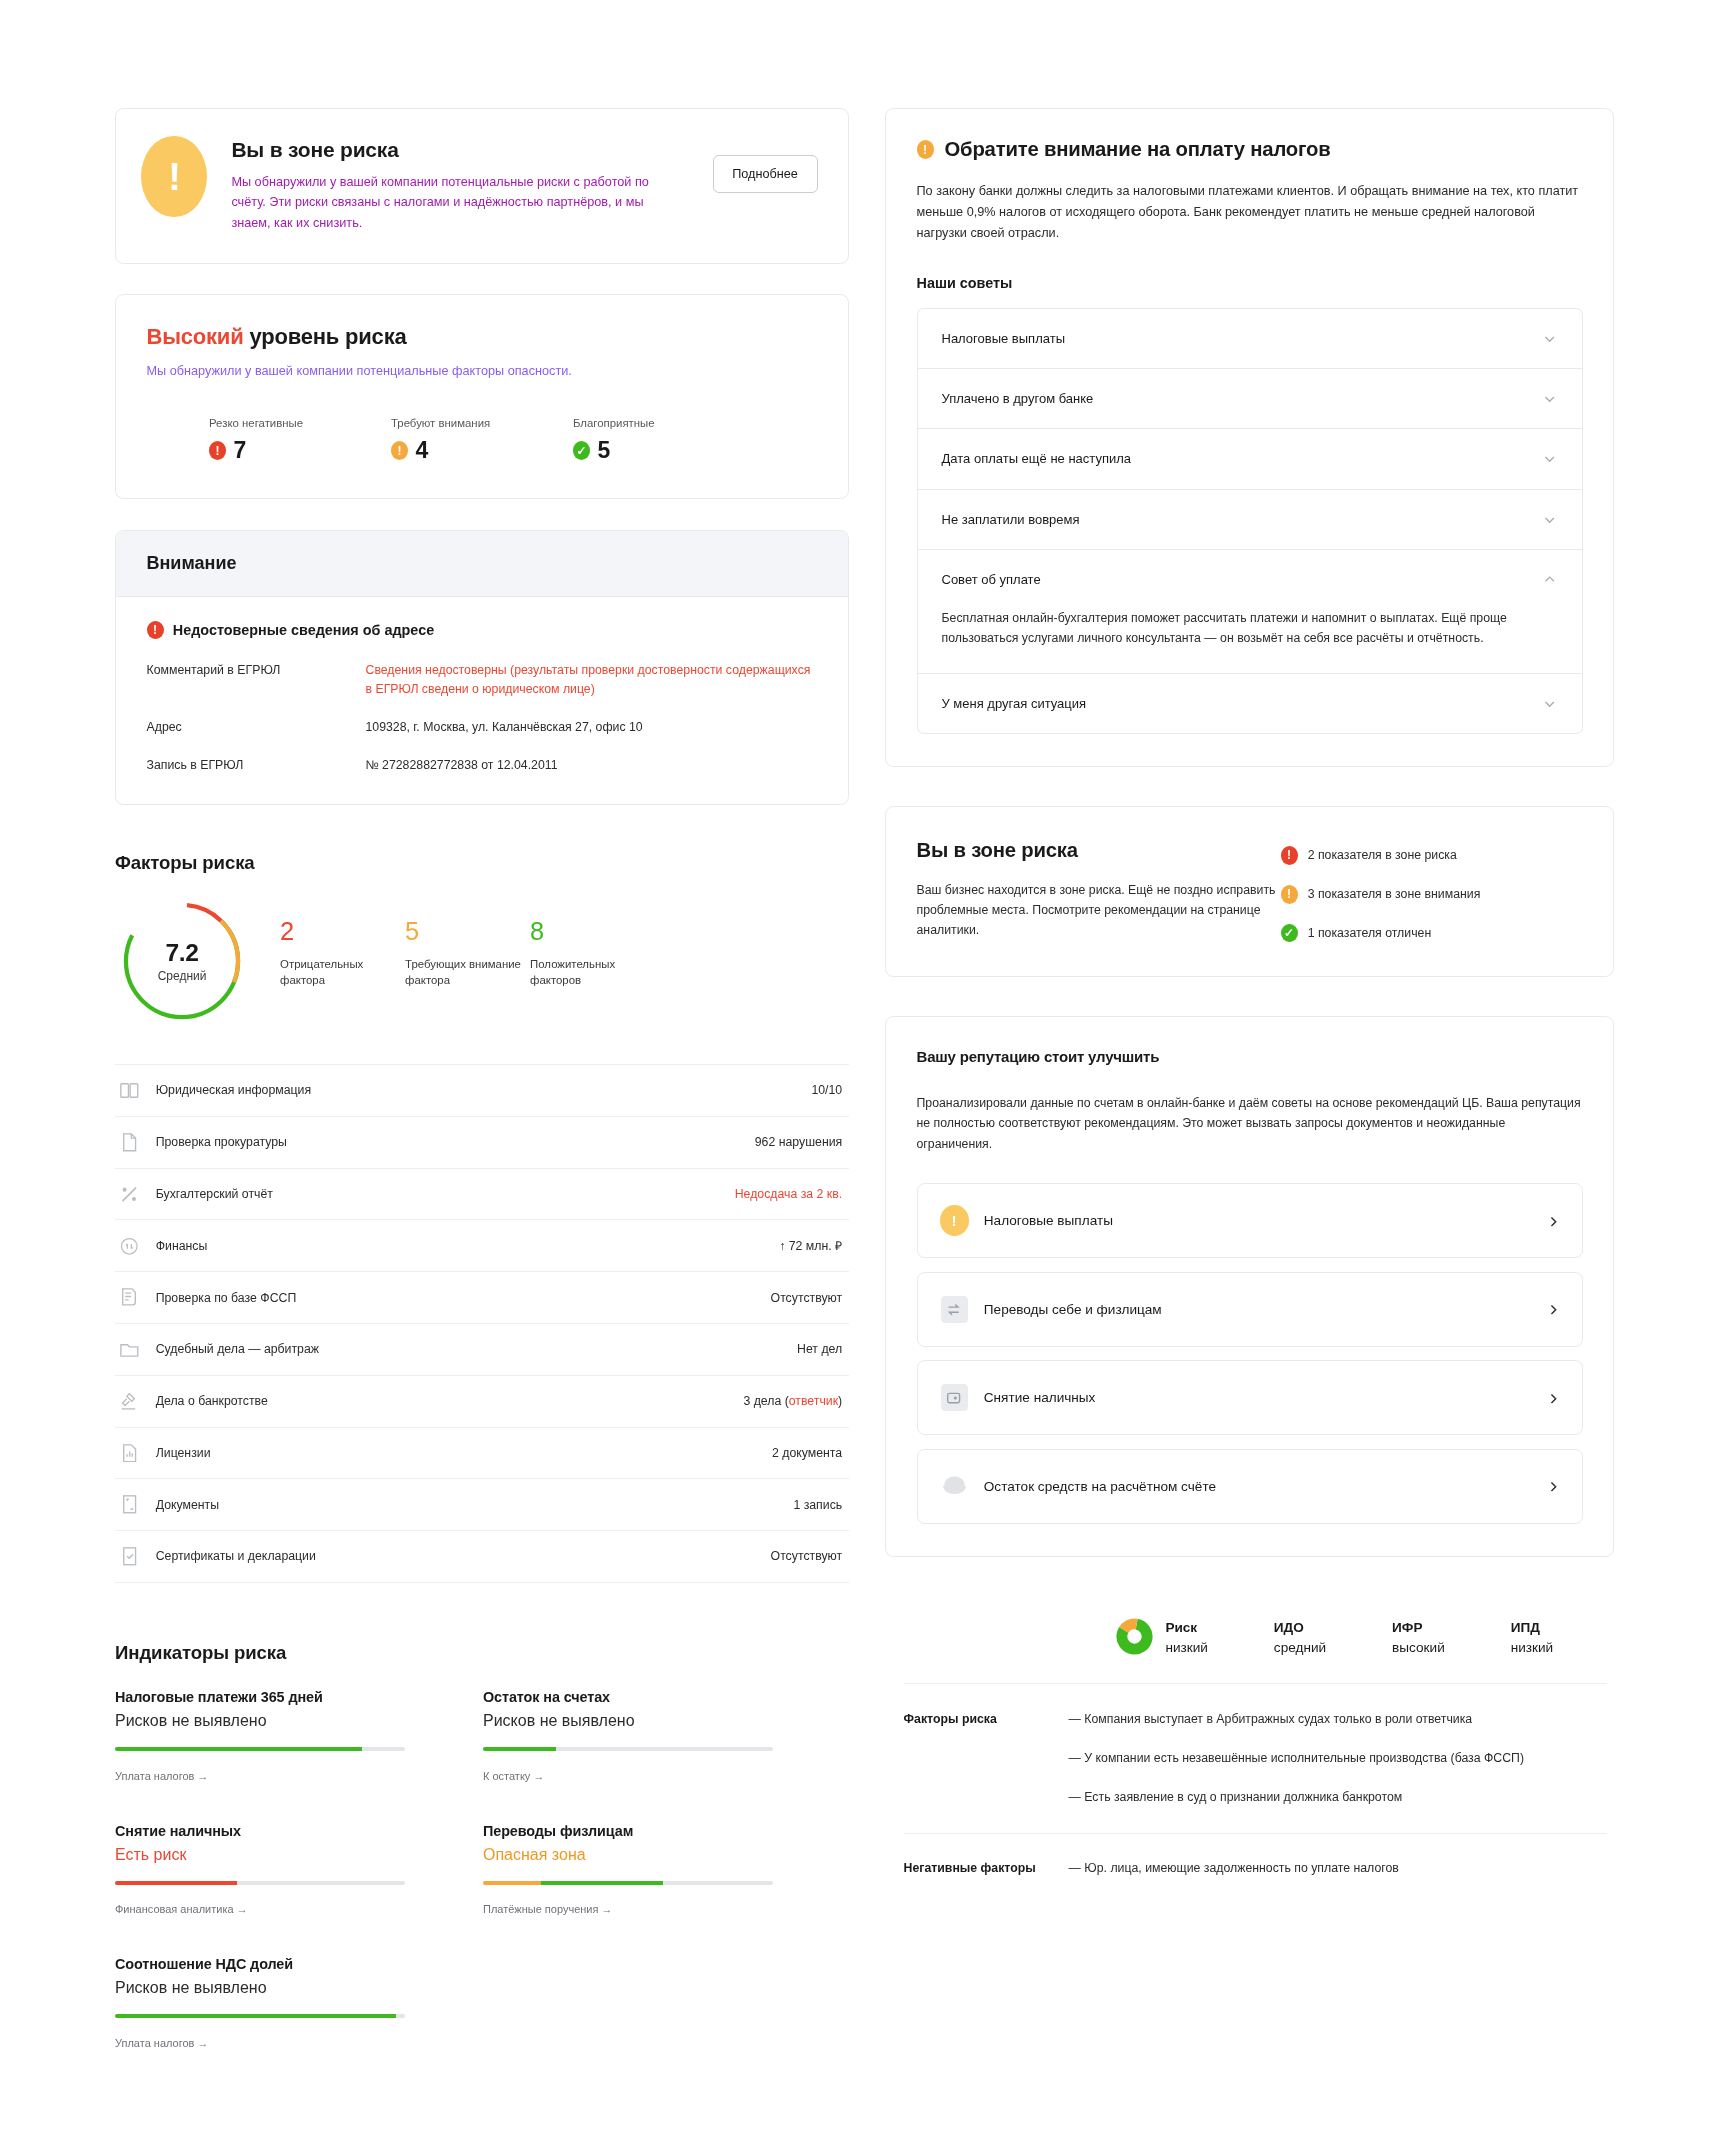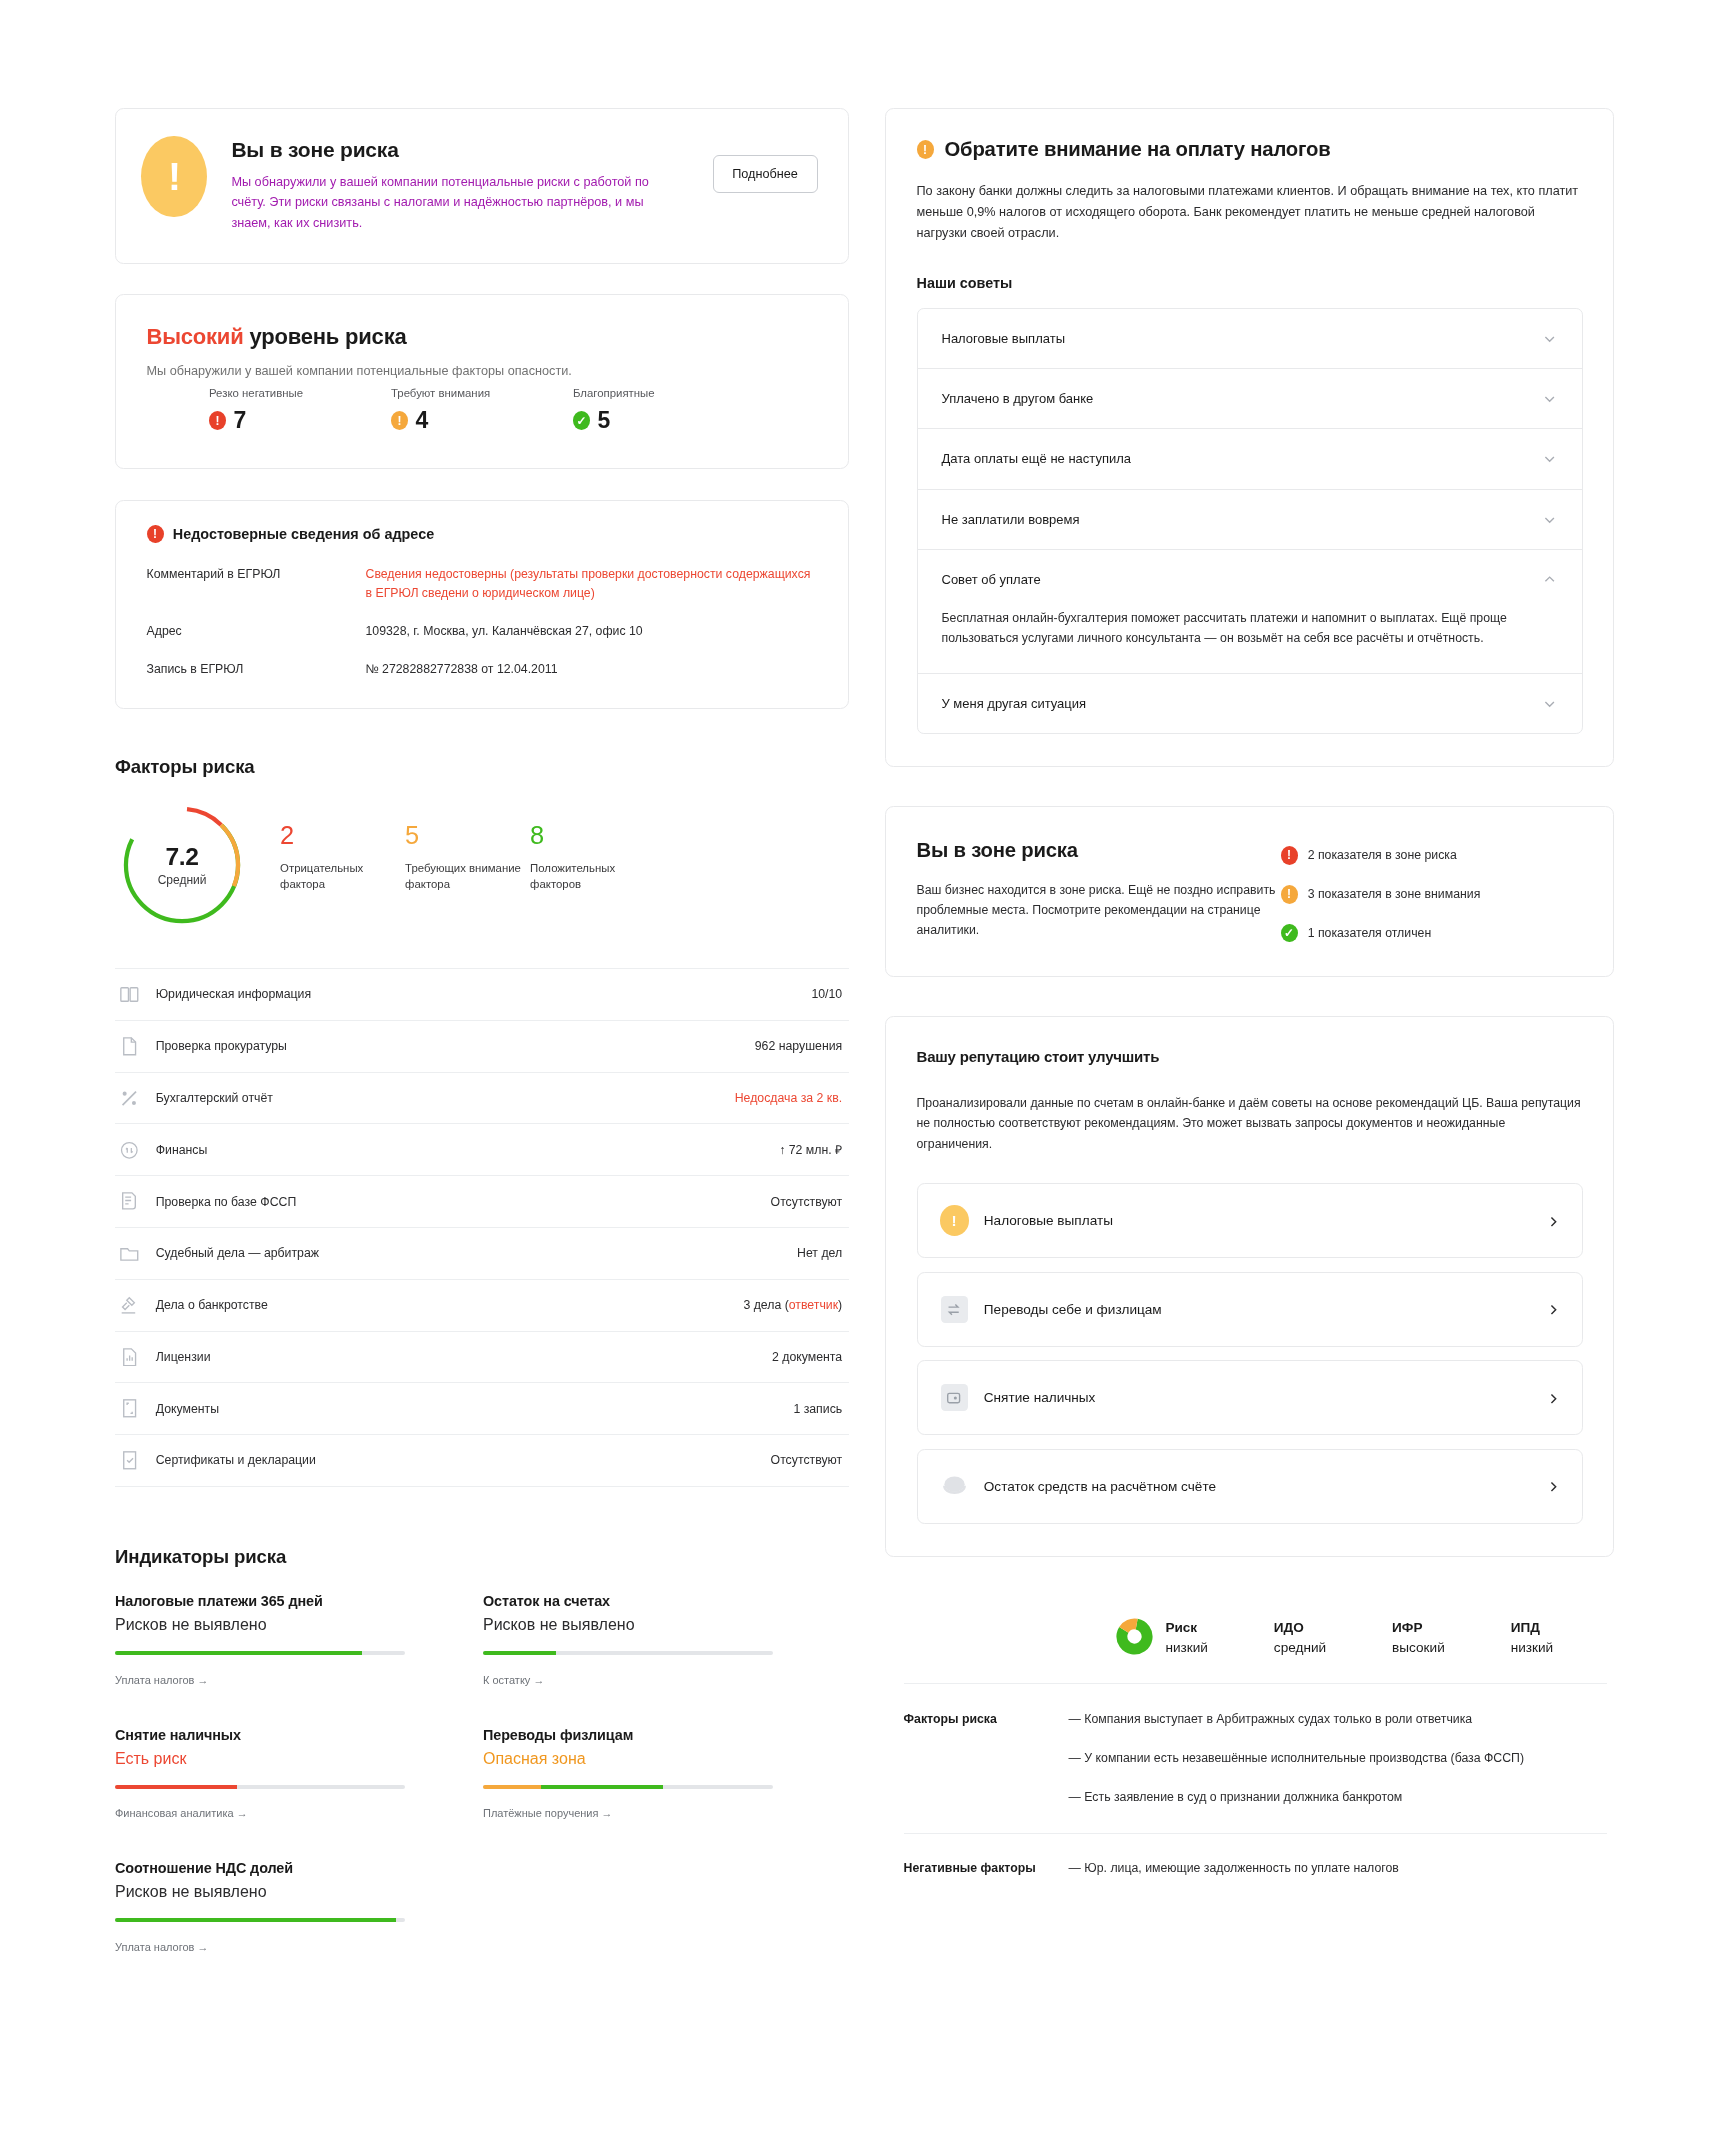--- a/index.html
+++ b/index.html
@@ -47,21 +47,21 @@
     flex: none; margin-left: 15.3px; margin-top: 18.6px;
     border: 0.8px solid #c9ccd1; border-radius: 6px; background: #fff;
     padding: 11px 18.6px; font-size: 12.7px; color: #1a1a1a;
     font-family: inherit; cursor: pointer; white-space: nowrap;
   }
 
   
   .risklevel { padding: 29px 30.5px 34px 30.5px; margin-bottom: 30.5px; }
   .risklevel h2 { font-size: 22px; font-weight: 700; letter-spacing: -0.2px; margin-bottom: 13.6px; }
   .risklevel h2 .hl { color: #ec4732; }
-  .risklevel .sub { font-size: 12.7px; color: #737373; margin-bottom: 9px; }
+  .risklevel .sub { font-size: 12.7px; color: #8b5cf6; margin-bottom: 39px; }
   .counters { display: flex; justify-content: center; }
   .counter { width: 182px; }
   .counter .lbl { font-size: 11.4px; color: #57585c; margin-bottom: 8.5px; }
   .counter .val { display: flex; align-items: center; gap: 7.6px; font-size: 23px; font-weight: 700; }
   .dot { width: 17px; height: 18.6px; border-radius: 50%; display: inline-flex; align-items: center; justify-content: center; flex: none; }
   .dot.red { background: #e8412a; }
   .dot.orange { background: #f5a83c; }
   .dot.green { background: #3fba1e; }
   .dot span { color: #fff; font-size: 12px; font-weight: 700; line-height: 1; }
 
@@ -221,20 +221,23 @@
                 <span class="dot green">
                   <span>✓</span>
                 </span>
                 <span>5</span>
               </div>
         </div>
       </div>
     </div>
 
     <div class="card attention">
+      <div class="attention-head">
+        <h3>Внимание</h3>
+      </div>
       <div class="attention-body">
         <div class="attention-title">
           <span class="dot red">
                 <span>!</span>
               </span>
           <span>Недостоверные сведения об адресе</span>
         </div>
         <div class="kv">
           <div class="k">Комментарий в ЕГРЮЛ</div>
           <div class="v red">Сведения недостоверны (результаты проверки достоверности содержащихся в ЕГРЮЛ сведени о юридическом лице)</div>

